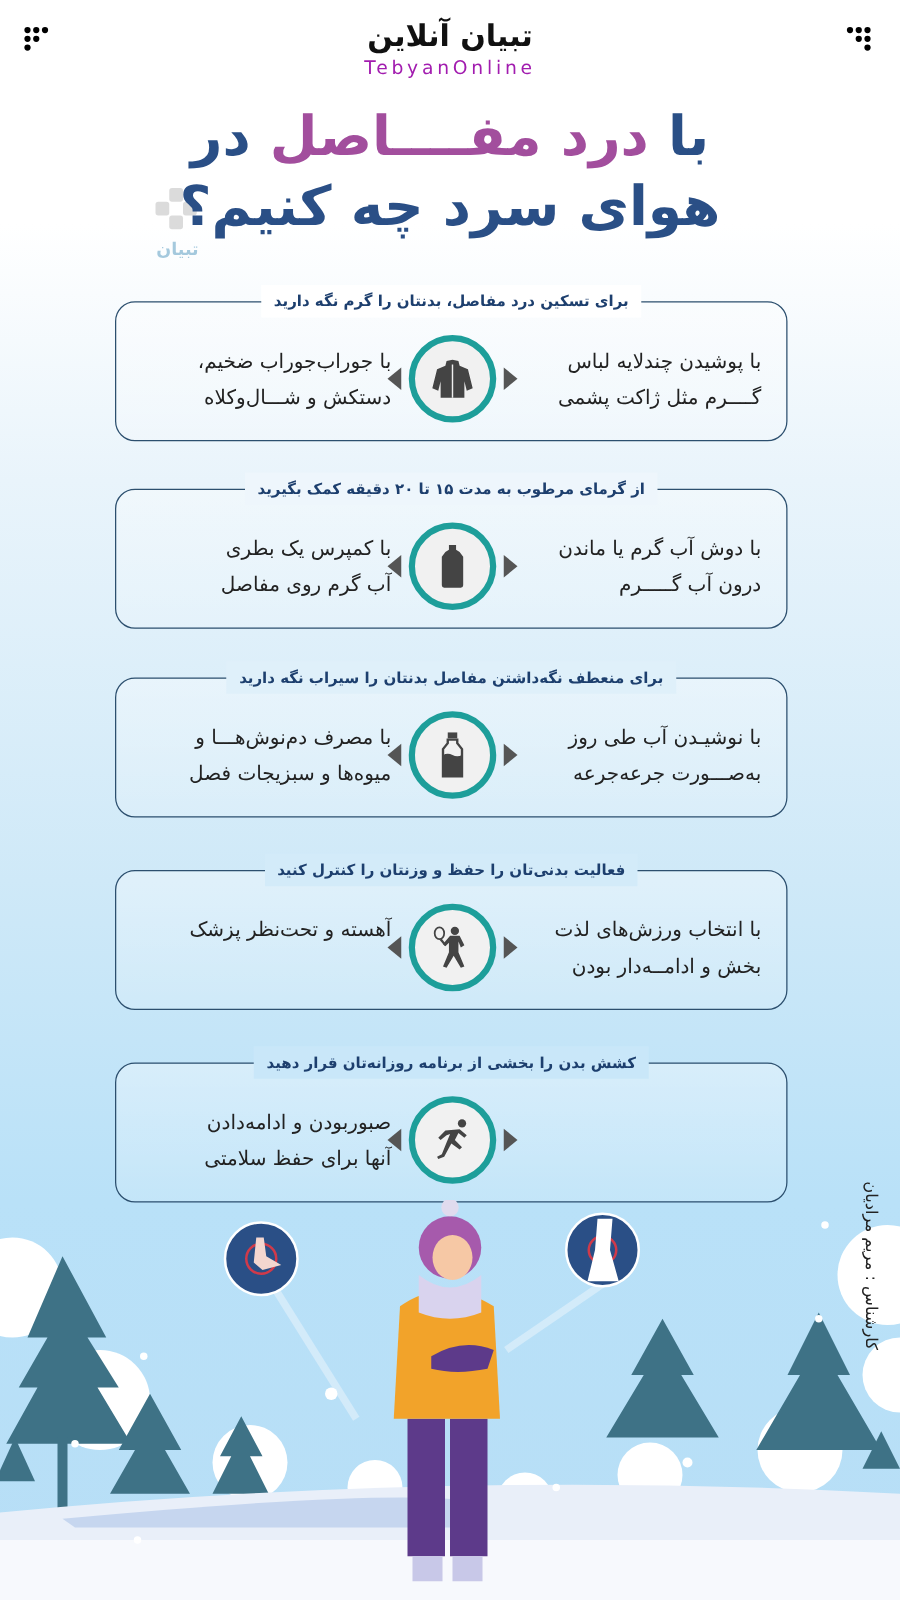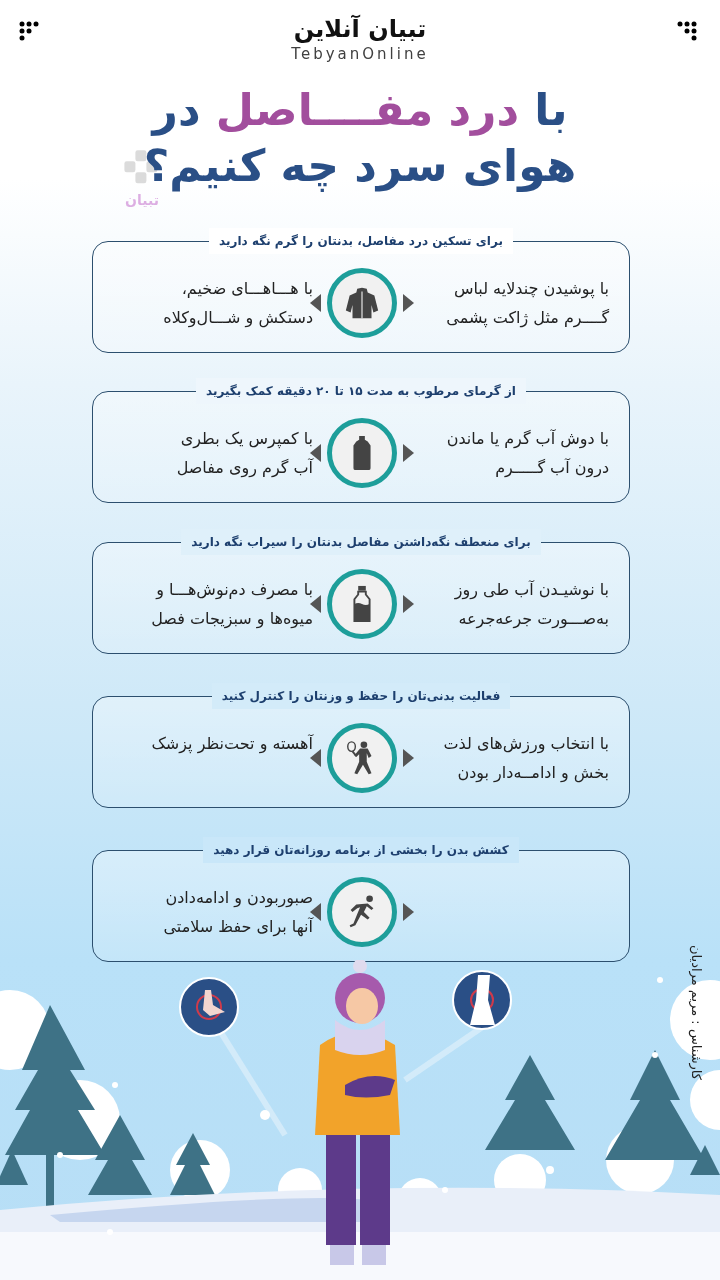--- a/index.html
+++ b/index.html
@@ -8,28 +8,28 @@
     position: relative;
     font-family: "DejaVu Sans", sans-serif;
     background: linear-gradient(180deg, #ffffff 0%, #ffffff 14%, #e9f4fb 30%, #cfe9f8 55%, #b9e1f8 75%, #b7def6 100%);
     direction: rtl;
   }
   .corner { position: absolute; width: 26px; height: 26px; }
   .corner svg { width: 100%; height: 100%; }
 
   .logo { position: absolute; top: 14px; left: 0; width: 720px; text-align: center; direction: rtl; }
   .logo-fa { font-family: "DejaVu Sans", sans-serif; font-weight: bold; font-size: 24px; color: #111; line-height: 30px; }
-  .logo-en { font-family: "DejaVu Sans", sans-serif; font-size: 15px; letter-spacing: 3px; color: #404040; direction: ltr; line-height: 20px; }
+  .logo-en { font-family: "DejaVu Sans", sans-serif; font-size: 15px; letter-spacing: 3px; color: #a21caf; direction: ltr; line-height: 20px; }
 
   .title { position: absolute; top: 82px; left: 0; width: 720px; text-align: center; direction: rtl;
            font-family: "DejaVu Sans", sans-serif; font-weight: bold; font-size: 44px; line-height: 56px; color: #2a4f86; }
   .title .accent { color: #a24e9d; }
 
   .watermark { position: absolute; top: 150px; left: 112px; width: 60px; text-align: center; opacity: 0.35; }
-  .watermark .wm-text { font-size: 14px; color: #a21caf; font-weight: bold; }
+  .watermark .wm-text { font-size: 14px; color: #0369a1; font-weight: bold; }
 
   .card { position: absolute; left: 92px; width: 538px; height: 112px; border: 1.6px solid #2c4f6e; border-radius: 16px;
           background: linear-gradient(180deg, rgba(255,255,255,0.35), rgba(255,255,255,0.15)); }
   .card-head { position: absolute; top: -14px; left: 0; width: 100%; text-align: center; }
   .card-head span { display: inline-block; padding: 0 10px; font-weight: bold; font-size: 12px; color: #1d3f6e;
                     line-height: 26px; }
   .card-body { position: absolute; top: 20px; left: 0; width: 100%; height: 80px; }
   .txt { position: absolute; top: 12px; width: 200px; font-size: 16px; line-height: 29px; color: #222; text-align: right; }
   .txt.right { right: 20px; }
   .txt.left { left: 20px; }
@@ -137,21 +137,21 @@
       <div class="arrow-l"></div>
       <div class="circle">
         <svg viewBox="0 0 40 40">
             <path fill="#444" d="M15 5 L20 4 L25 5 L26 9 L33 12 L37 28 L32 30 L30 22 L30 36 L10 36 L10 22 L8 30 L3 28 L7 12 L14 9 Z"></path>
             <line x1="20" y1="8" x2="20" y2="36" stroke="#eee" stroke-width="1.2"></line>
           </svg>
       </div>
       <div class="arrow-r"></div>
     </div>
     <div class="txt left">
-      <div>با هـــا‌هـــای ضخیم،</div>
+      <div>با جوراب‌جوراب ضخیم،</div>
       <div>دستکش و شـــال‌وکلاه</div>
     </div>
   </div>
 </div>
 
 <div class="card" style="top:391px;">
   <div class="card-head"><span style="background:#eef6fc;">از گرمای مرطوب به مدت ۱۵ تا ۲۰ دقیقه کمک بگیرید</span></div>
   <div class="card-body">
     <div class="txt right">
       <div>با دوش آب گرم یا ماندن</div>

